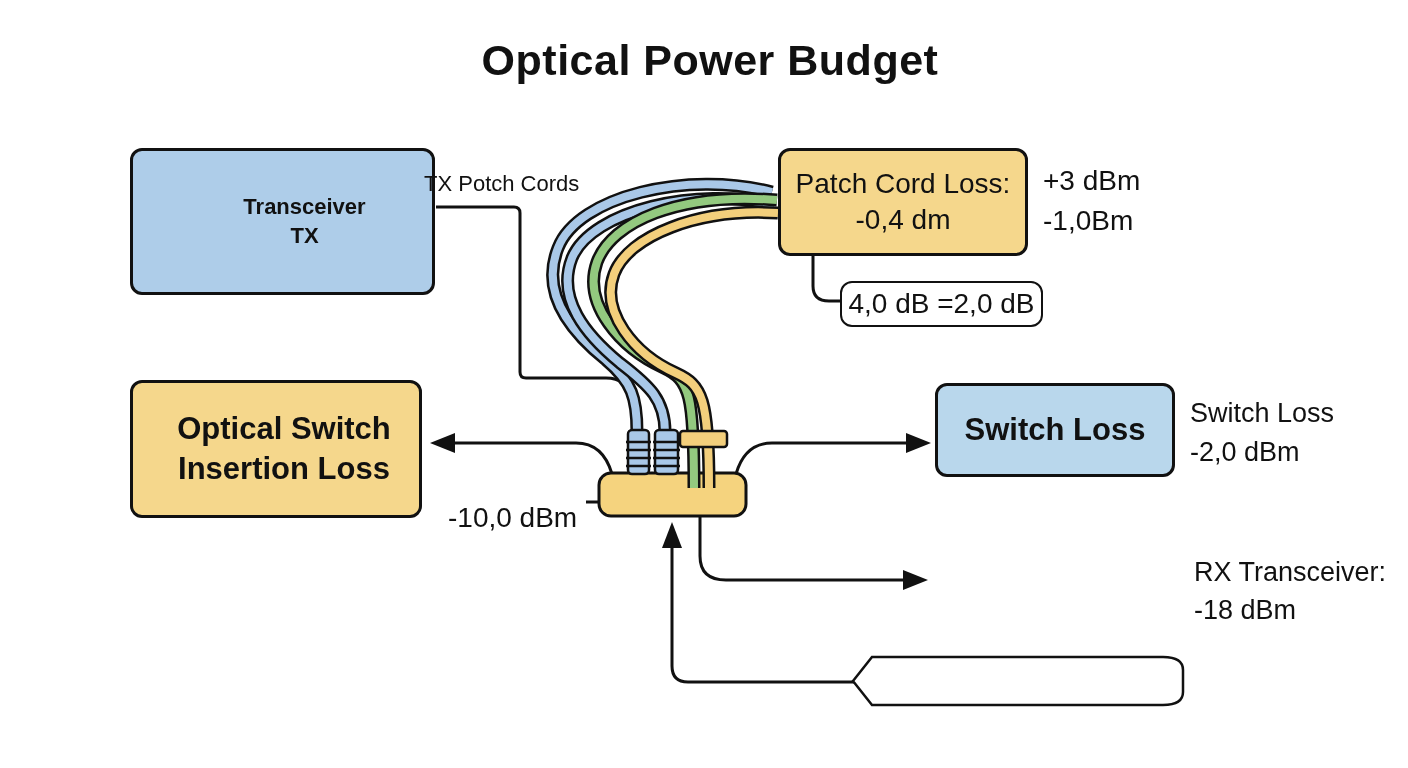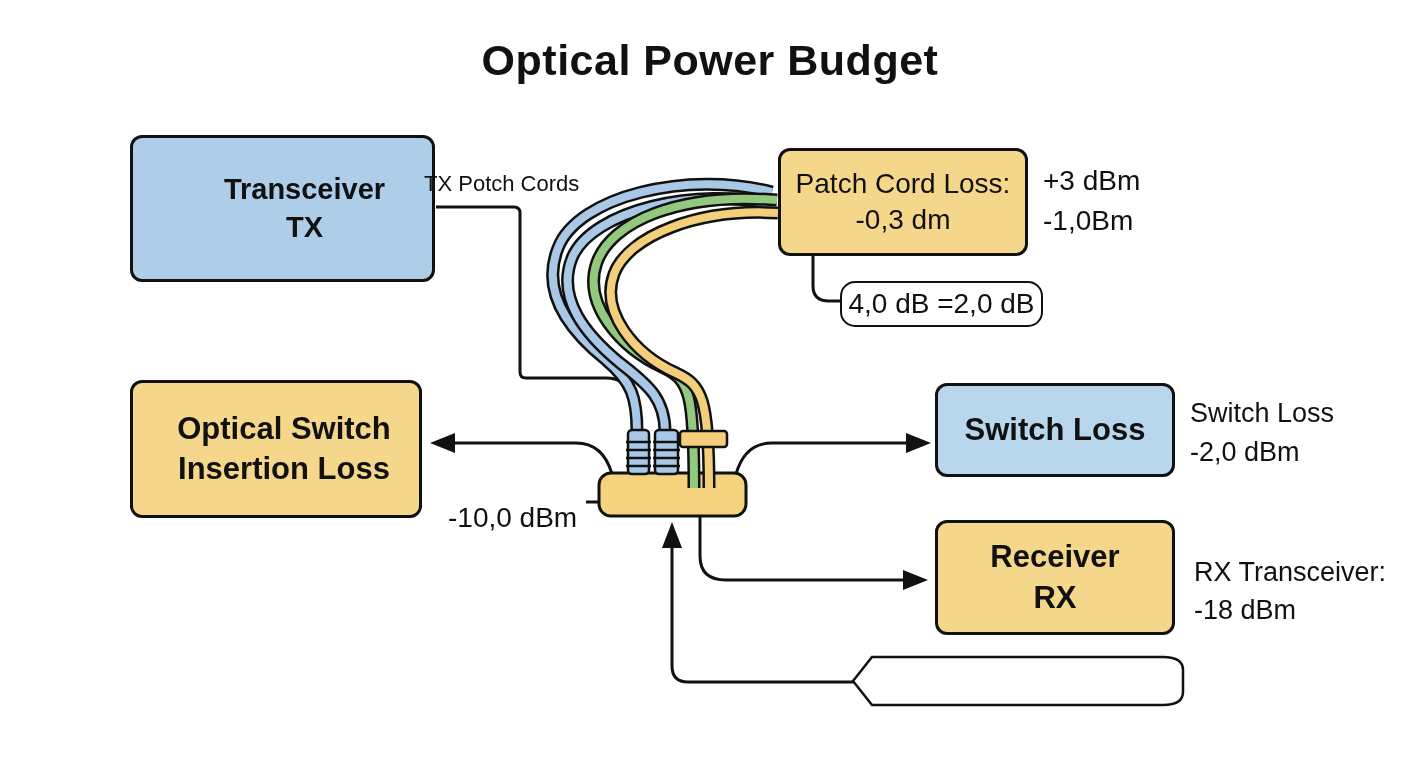--- a/index.html
+++ b/index.html
@@ -28,21 +28,21 @@
     display: flex;
     flex-direction: column;
     align-items: center;
     justify-content: center;
     text-align: center;
     line-height: 1.3;
   }
   .box.blue   { background: #aecde9; }
   .box.blue2  { background: #b9d7ec; }
   .box.yellow { background: #f5d78c; }
-  .box.white  { background: #ffffff; border-width: 2.5px; border-radius: 15px; }
+  .box.white  { background: #ffffff; border-width: 2.5px; }
   .bold { font-weight: bold; }
   .title {
     position: absolute;
     left: 354px; top: 36px; width: 712px;
     text-align: center;
     font-size: 43px;
     font-weight: bold;
     letter-spacing: 0.5px;
   }
   .lbl {
@@ -105,47 +105,43 @@
     <g>
       <rect x="655" y="430" width="23" height="44" rx="4" fill="#a9c8e8" stroke="#111111" stroke-width="2.5"></rect>
       <path d="M 653 442 H 680 M 653 450 H 680 M 653 458 H 680 M 653 466 H 680" stroke="#111111" stroke-width="2.5" fill="none"></path>
     </g>
 
     <path d="M 853 681 L 872 657 L 1163 657 Q 1183 657 1183 670 L 1183 692 Q 1183 705 1163 705 L 872 705 Z" fill="#ffffff" stroke="#111111" stroke-width="2.5"></path>
   </svg>
 
   <div class="title">Optical Power Budget</div>
 
-  <div class="box blue bold" style="left:130px; top:135px; width:305px; height:147px; font-size:29px;padding-left:44px;">
+  <div class="box blue bold" style="left:130px; top:148px; width:305px; height:147px; font-size:22px;padding-left:44px;">
     <span>Transceiver</span>
     <span>TX</span>
   </div>
 
   <div class="box yellow" style="left:778px; top:148px; width:250px; height:108px; font-size:28px;align-items:center;">
     <span>Patch Cord Loss:</span>
-    <span>-0,3 dm</span>
+    <span>-0,4 dm</span>
   </div>
 
   <div class="box white" style="left:840px; top:281px; width:203px; height:46px; font-size:28px;">
     <span>4,0 dB =2,0 dB</span>
   </div>
 
   <div class="box yellow bold" style="left:130px; top:380px; width:292px; height:138px; font-size:31px;padding-left:16px;">
     <span>Optical Switch</span>
     <span>Insertion Loss</span>
   </div>
 
   <div class="box blue2 bold" style="left:935px; top:383px; width:240px; height:94px; font-size:31px;">
     <span>Switch Loss</span>
   </div>
 
-  <div class="box yellow bold" style="left:935px; top:520px; width:240px; height:115px; font-size:31px;">
-    <span>Receiver</span>
-    <span>RX</span>
-  </div>
 
 
   <div class="lbl" style="left:424px; top:164px; font-size:22px;">TX Potch Cords</div>
 
   <div class="lbl" style="left:1043px; top:161px;">+3 dBm</div>
   <div class="lbl" style="left:1043px; top:201px;">-1,0Bm</div>
 
   <div class="lbl" style="left:448px; top:498px;text-align:right;">-10,0 dBm</div>
 
   <div class="lbl" style="left:1190px; top:394px; line-height:39px; font-size:27px;">

